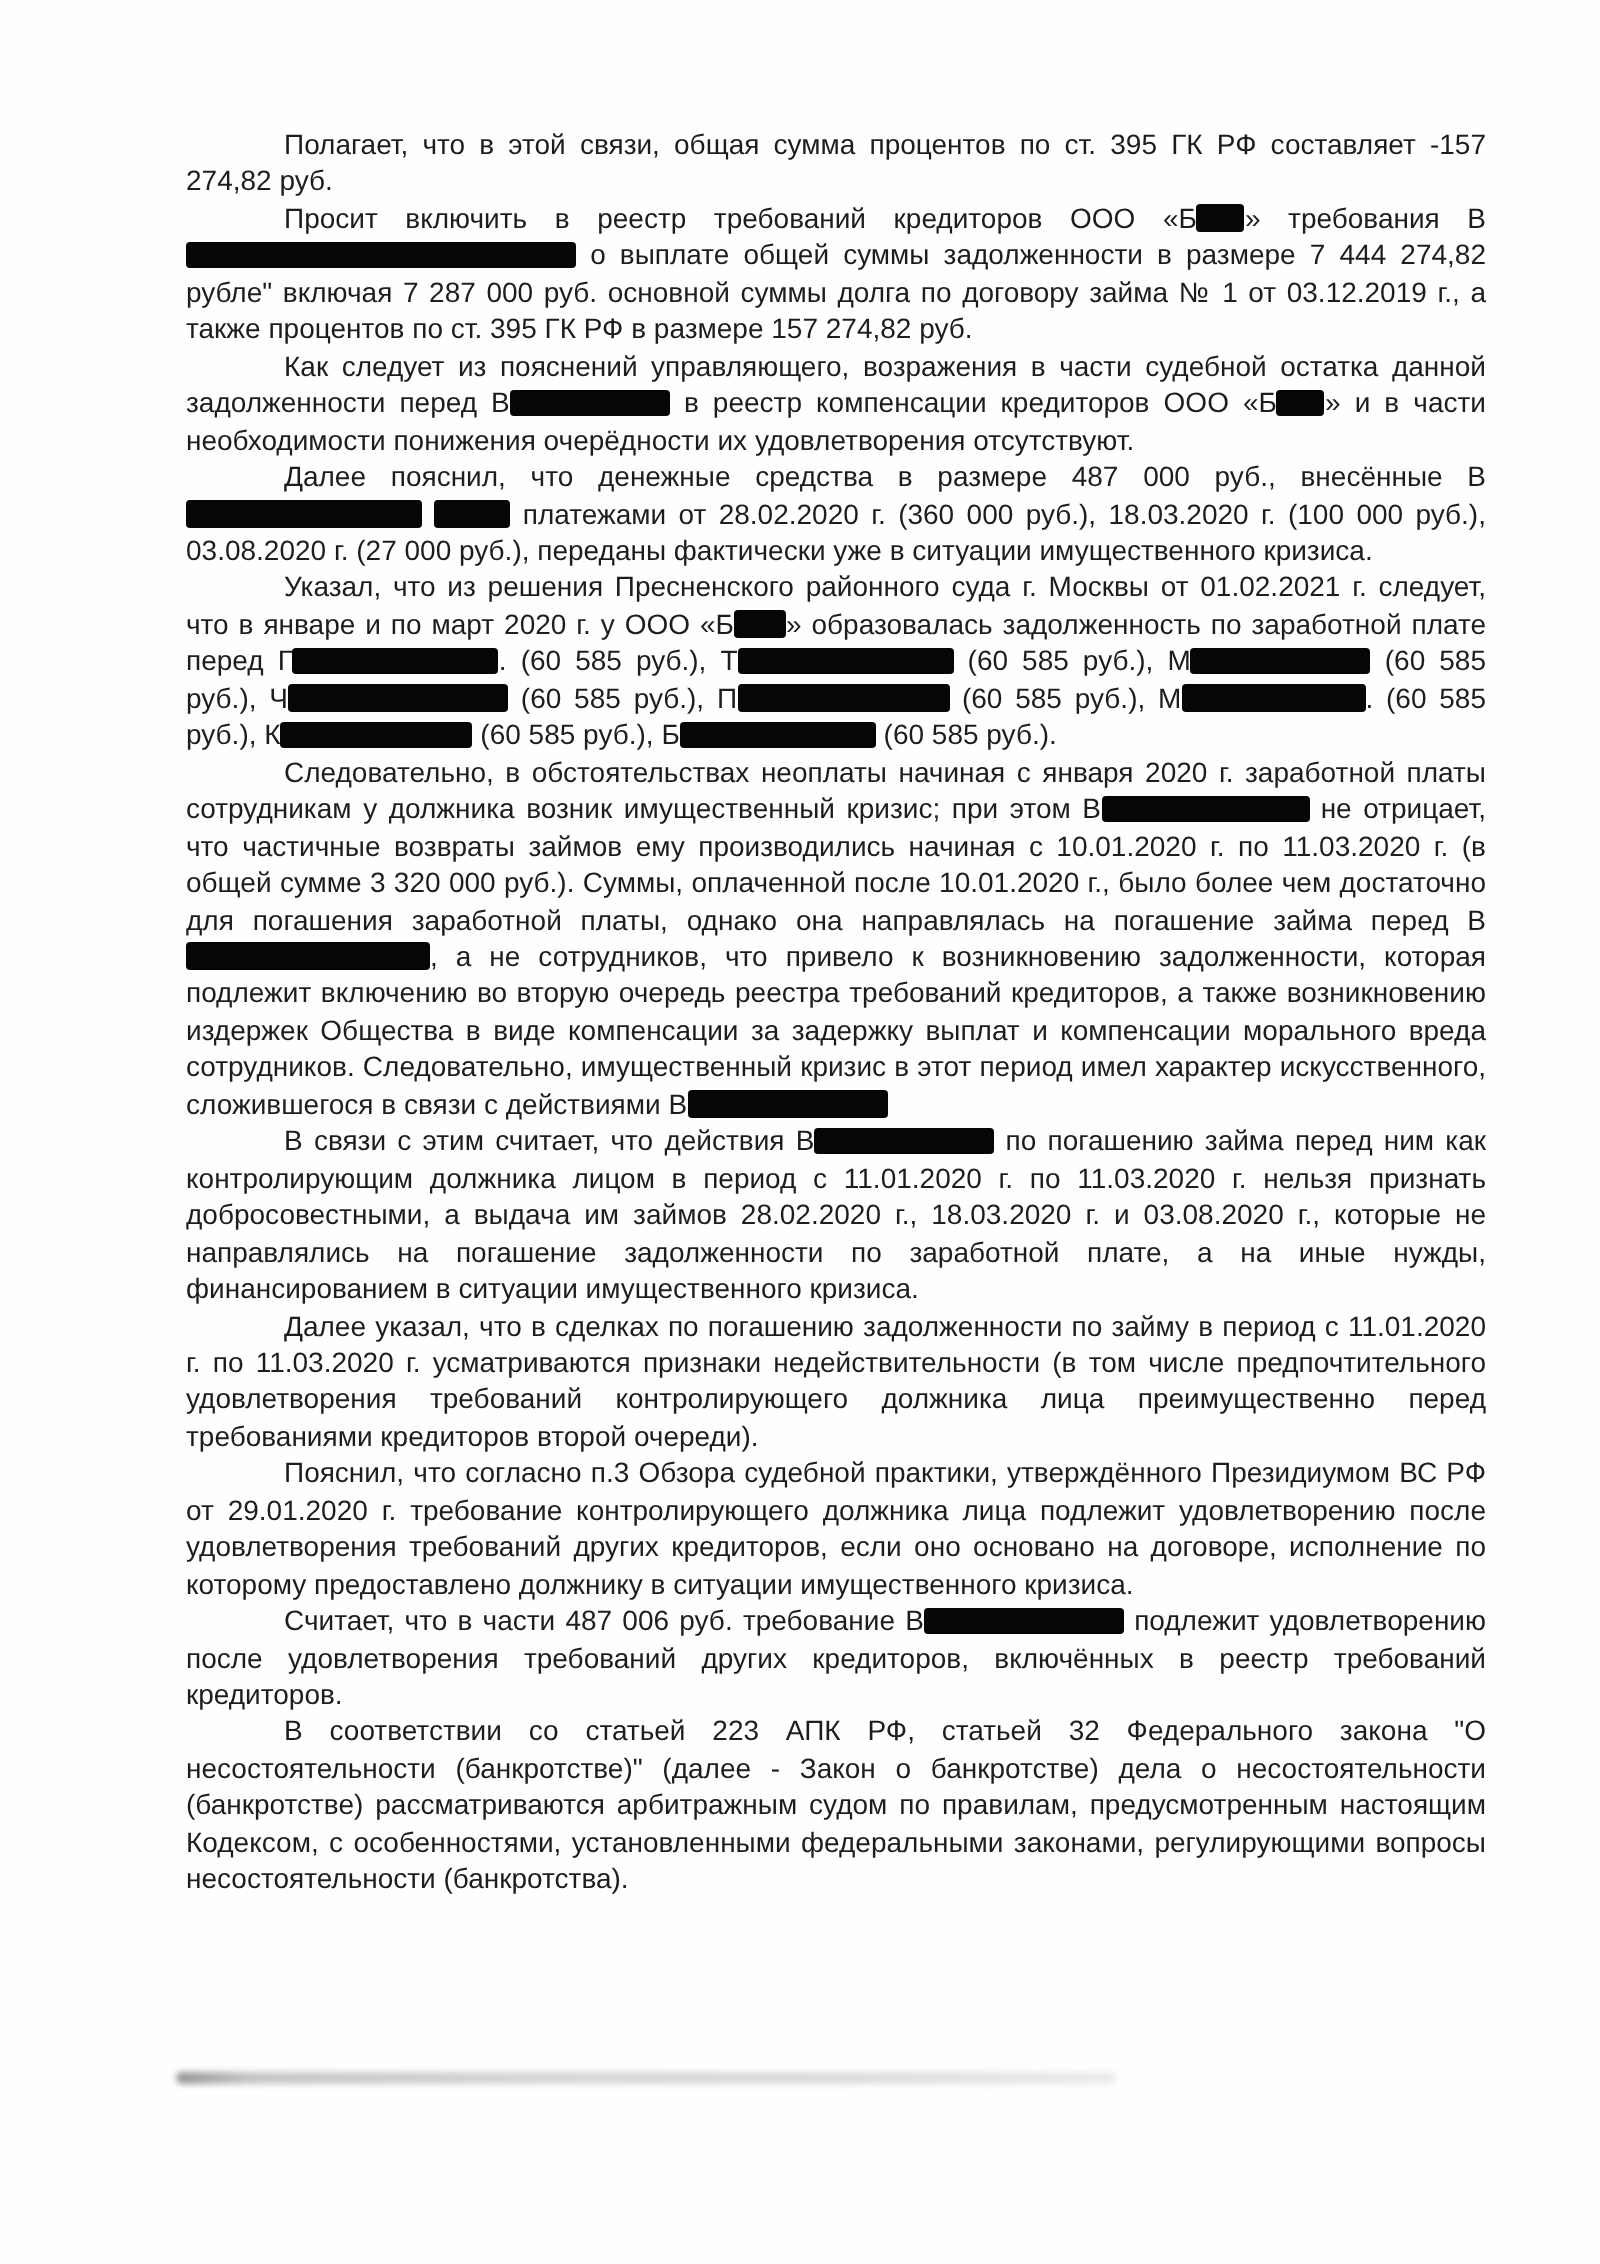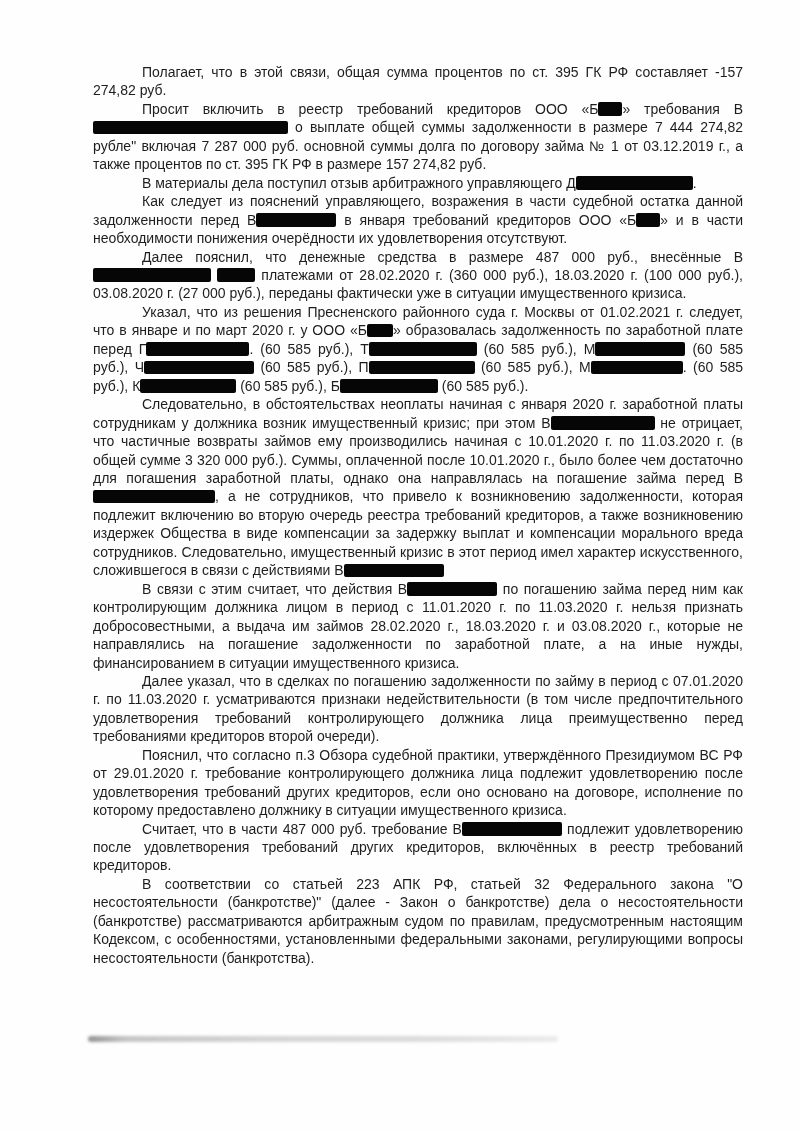--- a/index.html
+++ b/index.html
@@ -55,25 +55,24 @@
     border-radius: 3px;
   }
 </style>
 </head>
 <body>
 
 <div class="page">
   <div class="textblock">
       <p class="para"><span>Полагает, что в этой связи, общая сумма процентов по ст. 395 ГК РФ составляет -157 274,82 руб.</span></p>
       <p class="para"><span>Просит включить в реестр требований кредиторов ООО «Б</span><span class="redaction" style="width: 24px;"></span><span>» требования В</span><span class="redaction" style="width: 195px;"></span><span> о выплате общей суммы задолженности в размере 7 444 274,82 рубле" включая 7 287 000 руб. основной суммы долга по договору займа № 1 от 03.12.2019 г., а также процентов по ст. 395 ГК РФ в размере 157 274,82 руб.</span></p>
-      <p class="para"><span>В материалы дела поступил отзыв арбитражного управляющего Д</span><span class="redaction" style="width: 117px;"></span><span>.</span></p>
-      <p class="para"><span>Как следует из пояснений управляющего, возражения в части судебной остатка данной задолженности перед В</span><span class="redaction" style="width: 80px;"></span><span> в января требований кредиторов ООО «Б</span><span class="redaction" style="width: 24px;"></span><span>» и в части необходимости понижения очерёдности их удовлетворения отсутствуют.</span></p>
+      <p class="para"><span>Как следует из пояснений управляющего, возражения в части судебной остатка данной задолженности перед В</span><span class="redaction" style="width: 80px;"></span><span> в реестр компенсации кредиторов ООО «Б</span><span class="redaction" style="width: 24px;"></span><span>» и в части необходимости понижения очерёдности их удовлетворения отсутствуют.</span></p>
       <p class="para"><span>Далее пояснил, что денежные средства в размере 487 000 руб., внесённые В</span><span class="redaction" style="width: 118px;"></span><span> </span><span class="redaction" style="width: 38px;"></span><span> платежами от 28.02.2020 г. (360 000 руб.), 18.03.2020 г. (100 000 руб.), 03.08.2020 г. (27 000 руб.), переданы фактически уже в ситуации имущественного кризиса.</span></p>
       <p class="para"><span>Указал, что из решения Пресненского районного суда г. Москвы от 01.02.2021 г. следует, что в январе и по март 2020 г. у ООО «Б</span><span class="redaction" style="width: 26px;"></span><span>» образовалась задолженность по заработной плате перед Г</span><span class="redaction" style="width: 103px;"></span><span>. (60 585 руб.), Т</span><span class="redaction" style="width: 108px;"></span><span> (60 585 руб.), М</span><span class="redaction" style="width: 90px;"></span><span> (60 585 руб.), Ч</span><span class="redaction" style="width: 110px;"></span><span> (60 585 руб.), П</span><span class="redaction" style="width: 106px;"></span><span> (60 585 руб.), М</span><span class="redaction" style="width: 92px;"></span><span>. (60 585 руб.), К</span><span class="redaction" style="width: 96px;"></span><span> (60 585 руб.), Б</span><span class="redaction" style="width: 98px;"></span><span> (60 585 руб.).</span></p>
       <p class="para"><span>Следовательно, в обстоятельствах неоплаты начиная с января 2020 г. заработной платы сотрудникам у должника возник имущественный кризис; при этом В</span><span class="redaction" style="width: 104px;"></span><span> не отрицает, что частичные возвраты займов ему производились начиная с 10.01.2020 г. по 11.03.2020 г. (в общей сумме 3 320 000 руб.). Суммы, оплаченной после 10.01.2020 г., было более чем достаточно для погашения заработной платы, однако она направлялась на погашение займа перед В</span><span class="redaction" style="width: 122px;"></span><span>, а не сотрудников, что привело к возникновению задолженности, которая подлежит включению во вторую очередь реестра требований кредиторов, а также возникновению издержек Общества в виде компенсации за задержку выплат и компенсации морального вреда сотрудников. Следовательно, имущественный кризис в этот период имел характер искусственного, сложившегося в связи с действиями В</span><span class="redaction" style="width: 100px;"></span></p>
       <p class="para"><span>В связи с этим считает, что действия В</span><span class="redaction" style="width: 90px;"></span><span> по погашению займа перед ним как контролирующим должника лицом в период с 11.01.2020 г. по 11.03.2020 г. нельзя признать добросовестными, а выдача им займов 28.02.2020 г., 18.03.2020 г. и 03.08.2020 г., которые не направлялись на погашение задолженности по заработной плате, а на иные нужды, финансированием в ситуации имущественного кризиса.</span></p>
-      <p class="para"><span>Далее указал, что в сделках по погашению задолженности по займу в период с 07.01.2020 г. по 11.03.2020 г. усматриваются признаки недействительности (в том числе предпочтительного удовлетворения требований контролирующего должника лица преимущественно перед требованиями кредиторов второй очереди).</span></p>
+      <p class="para"><span>Далее указал, что в сделках по погашению задолженности по займу в период с 11.01.2020 г. по 11.03.2020 г. усматриваются признаки недействительности (в том числе предпочтительного удовлетворения требований контролирующего должника лица преимущественно перед требованиями кредиторов второй очереди).</span></p>
       <p class="para"><span>Пояснил, что согласно п.3 Обзора судебной практики, утверждённого Президиумом ВС РФ от 29.01.2020 г. требование контролирующего должника лица подлежит удовлетворению после удовлетворения требований других кредиторов, если оно основано на договоре, исполнение по которому предоставлено должнику в ситуации имущественного кризиса.</span></p>
-      <p class="para"><span>Считает, что в части 487 000 руб. требование В</span><span class="redaction" style="width: 100px;"></span><span> подлежит удовлетворению после удовлетворения требований других кредиторов, включённых в реестр требований кредиторов.</span></p>
+      <p class="para"><span>Считает, что в части 487 006 руб. требование В</span><span class="redaction" style="width: 100px;"></span><span> подлежит удовлетворению после удовлетворения требований других кредиторов, включённых в реестр требований кредиторов.</span></p>
       <p class="para"><span>В соответствии со статьей 223 АПК РФ, статьей 32 Федерального закона "О несостоятельности (банкротстве)" (далее - Закон о банкротстве) дела о несостоятельности (банкротстве) рассматриваются арбитражным судом по правилам, предусмотренным настоящим Кодексом, с особенностями, установленными федеральными законами, регулирующими вопросы несостоятельности (банкротства).</span></p>
     </div>
   <div class="smudge"></div>
 </div>
 
 </body></html>

